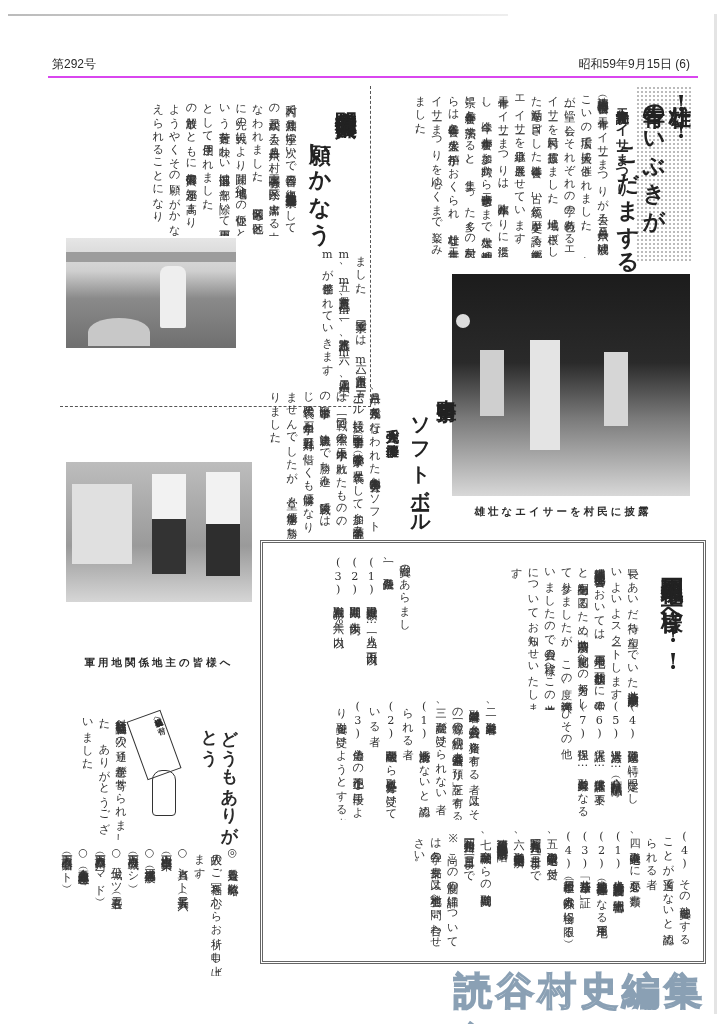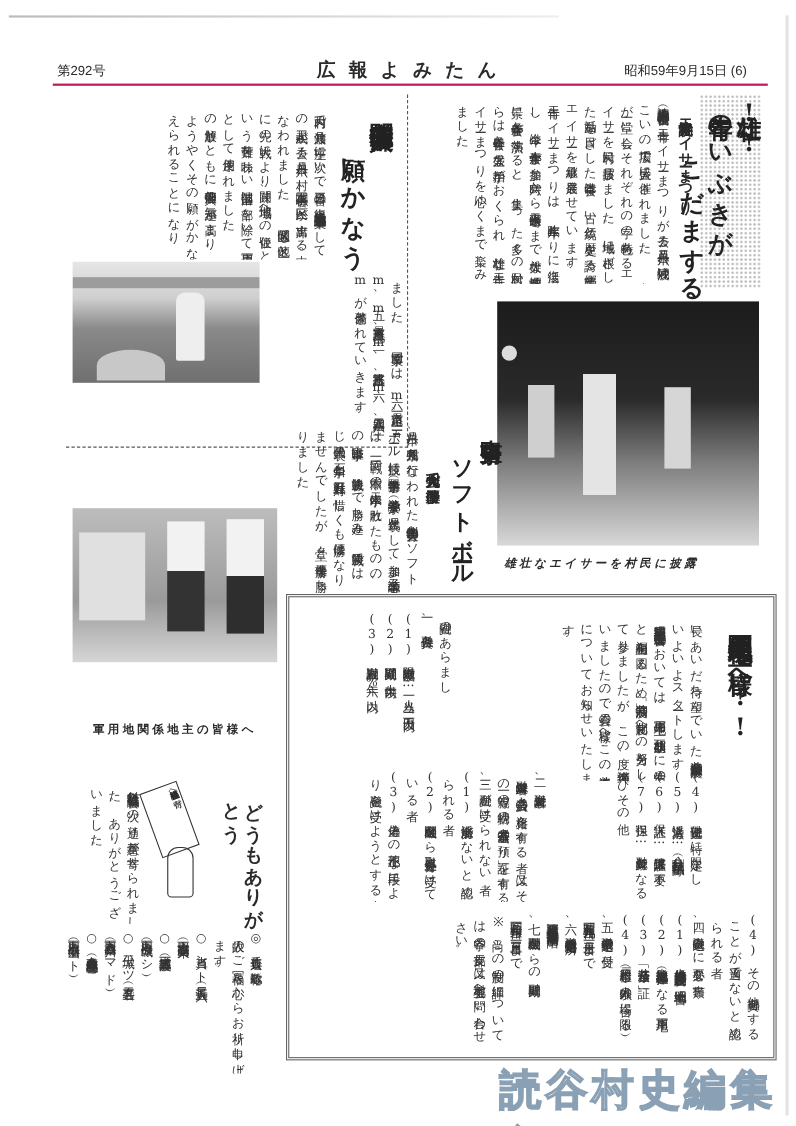--- a/index.html
+++ b/index.html
@@ -2,42 +2,41 @@
 <html><head>
 <meta charset="utf-8">
 <style>
   html,body{margin:0;padding:0;background:#fff;}
   body{width:724px;height:1024px;position:relative;overflow:hidden;font-family:"DejaVu Serif","Liberation Serif",serif;color:#2a2a2a;}
   .abs{position:absolute;}
   .vt{writing-mode:vertical-rl;text-orientation:upright;}
   .body-text{font-size:11.2px;line-height:16.6px;letter-spacing:0.6px;color:#333;}
   .topline{left:8px;top:14px;width:500px;height:2px;background:linear-gradient(90deg,#bbb,#eee);}
   .rightbar{left:714px;top:14px;width:3px;height:1000px;background:#e4e4e4;}
-  .header{left:48px;top:50px;width:650px;height:26px;border-bottom:2px solid #be185d;}
+  .header{left:48px;top:50px;width:650px;height:26px;border-bottom:2px solid #d946ef;}
   .header .issue{position:absolute;left:4px;top:6px;font-family:"Liberation Sans",sans-serif;font-size:12px;}
   .header .title{position:absolute;left:240px;top:2px;font-size:17px;letter-spacing:12px;font-weight:bold;}
-  .header .date{position:absolute;right:19px;top:6px;font-family:"Liberation Sans",sans-serif;font-size:12px;}
+  .header .date{position:absolute;right:8px;top:6px;font-family:"Liberation Sans",sans-serif;font-size:12px;}
   .headline{font-weight:bold;font-size:22px;line-height:26px;letter-spacing:1px;color:#222;}
   .subhead{font-weight:bold;font-size:13px;line-height:16px;font-family:"DejaVu Sans",sans-serif;}
   .dotted-bg{background-image:radial-gradient(#bbb 1px,transparent 1.2px);background-size:4px 4px;}
   .photo{background:#888;overflow:hidden;}
   .caption{font-family:"DejaVu Sans",sans-serif;font-size:10.5px;font-weight:bold;letter-spacing:3px;text-align:center;}
   .wavy{border:1px dashed #555;}
   .box-double{border:3px double #666;}
   .watermark{font-family:"DejaVu Sans",sans-serif;font-size:38px;font-weight:bold;color:#fff;-webkit-text-stroke:1.5px #8aa0b4;letter-spacing:4px;}
 </style>
 </head>
 <body>
 
 <div class="abs topline"></div>
 <div class="abs rightbar"></div>
 
 <div class="abs header">
   <span class="issue">第292号</span>
-  <span class="title">広報よみたん</span>
   <span class="date"><span>昭和59年9月15日</span> <span>(6)</span></span>
 </div>
 
 <div class="abs dotted-bg" style="left:636px;top:86px;width:56px;height:176px;"></div>
 <div class="abs vt headline" style="left:636px;top:88px;height:176px;width:58px;">
   <span>雄壮!!</span><br>
   <span>青年のいぶきが</span><br>
   <span style="padding-top:44px;">こだまする</span>
 </div>
 <div class="abs vt subhead" style="left:614px;top:100px;height:170px;">読青協青年エイサーまつり</div>
@@ -59,21 +58,21 @@
   <div class="abs" style="left:94px;top:28px;width:26px;height:62px;background:#eee;border-radius:8px 8px 2px 2px;"></div>
   <div class="abs" style="left:22px;top:80px;width:62px;height:28px;background:#c8c8c8;border-radius:50% 50% 0 0;"></div>
 </div>
 
 <div class="abs photo" style="left:452px;top:274px;width:238px;height:222px;background:linear-gradient(180deg,#1c1c1c 0%,#2a2a2a 40%,#7a7a7a 65%,#d8d8d8 100%);">
   <div class="abs" style="left:4px;top:40px;width:14px;height:14px;border-radius:50%;background:#ddd;"></div>
   <div class="abs" style="left:28px;top:76px;width:24px;height:66px;background:#cfcfcf;"></div>
   <div class="abs" style="left:78px;top:66px;width:30px;height:110px;background:#e4e4e4;"></div>
   <div class="abs" style="left:152px;top:78px;width:24px;height:74px;background:#d6d6d6;"></div>
 </div>
-<div class="abs caption" style="left:428px;top:505px;width:238px;font-style:italic;">雄壮なエイサーを村民に披露</div>
+<div class="abs caption" style="left:444px;top:505px;width:238px;">雄壮なエイサーを村民に披露</div>
 
 <div class="abs vt headline" style="left:400px;top:384px;width:60px;height:160px;font-size:20px;">
   <span>古堅中男子</span><br>
   <span style="padding-top:20px;">ソフトボール</span>
 </div>
 <div class="abs vt subhead" style="left:384px;top:420px;height:130px;">九州大会で準優勝</div>
 <div class="abs vt body-text" style="left:66px;top:384px;width:316px;height:155px;overflow:hidden;">八月十日、九州各県で行なわれた九州中学体育大会のソフトボール競技に古堅中学（男子）と読谷中学（女子）が県代表として参加、女子読谷中学は、一回戦で熊本の天水中学に敗れたものの、男子の古堅中学は、決勝戦まで勝ち進み、決勝戦では、同じ県代表の石川中学と対戦五対二と惜しくも優勝はなりませんでしたが、堂々と準優勝を勝ち取りました。</div>
 
 <div class="abs photo" style="left:66px;top:462px;width:186px;height:140px;background:linear-gradient(180deg,#bdbdbd 0%,#9a9a9a 60%,#d6d6d6 100%);">
   <div class="abs" style="left:6px;top:22px;width:60px;height:80px;background:#e0e0e0;"></div>

